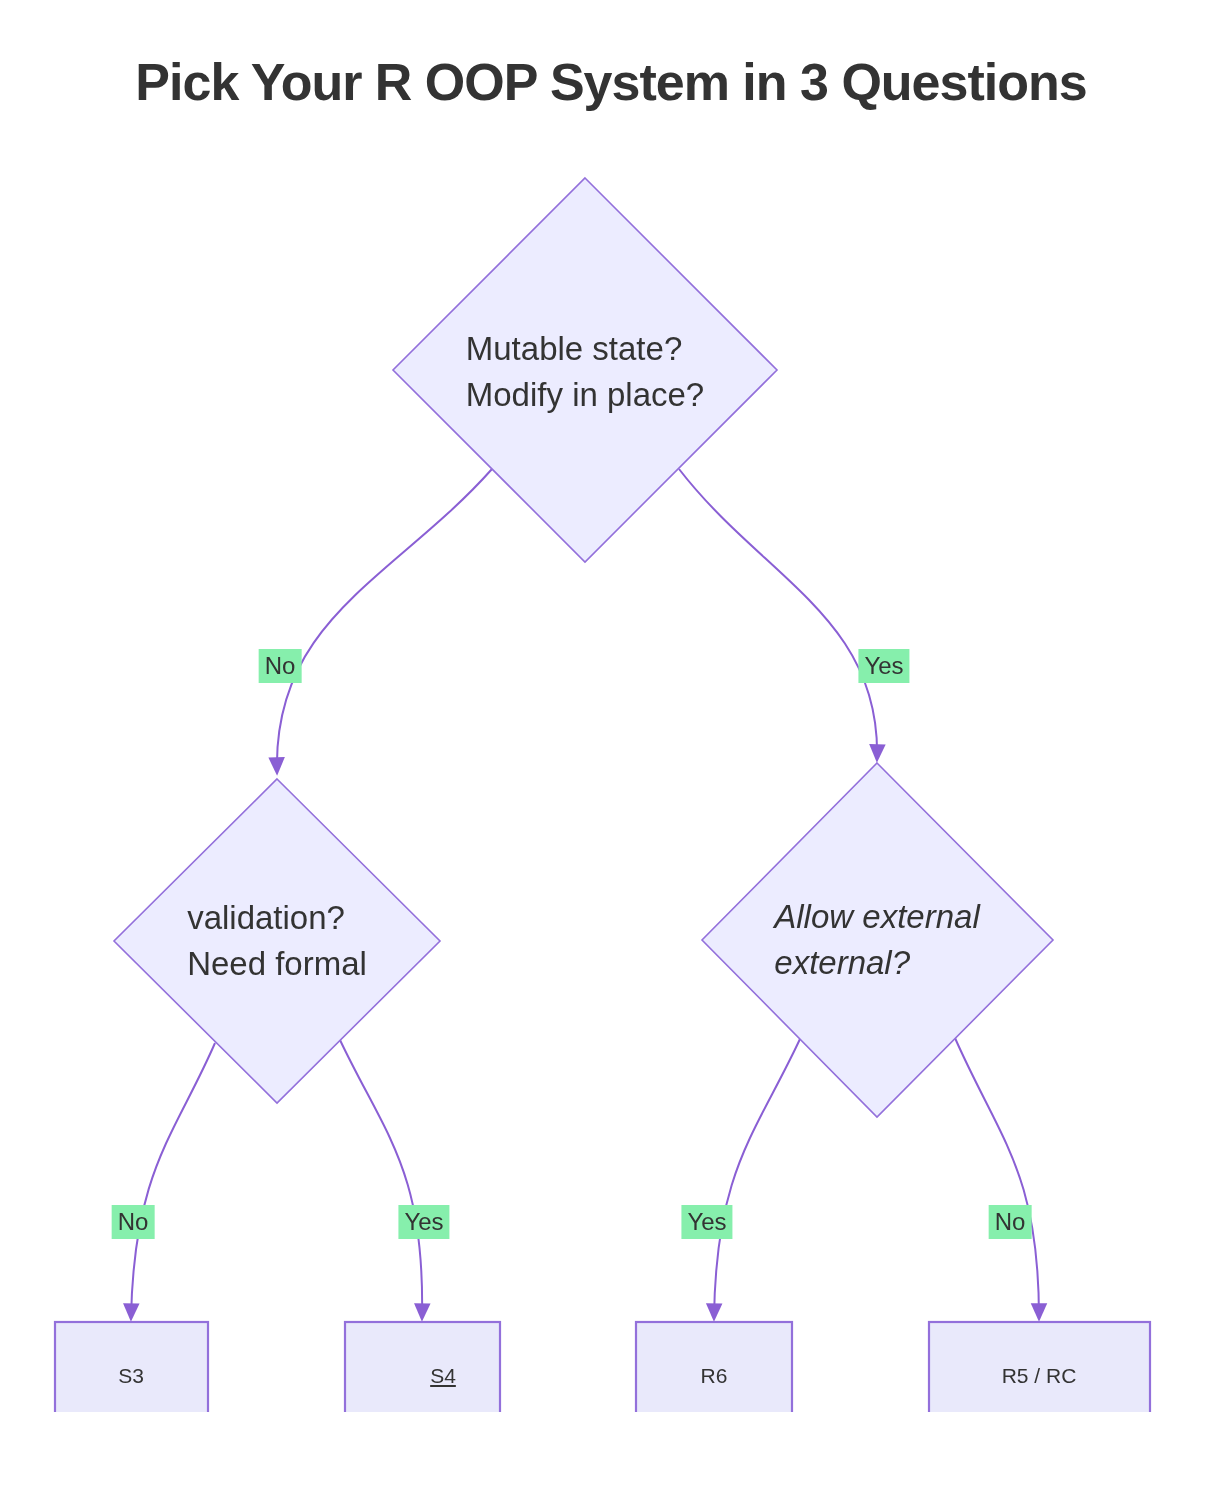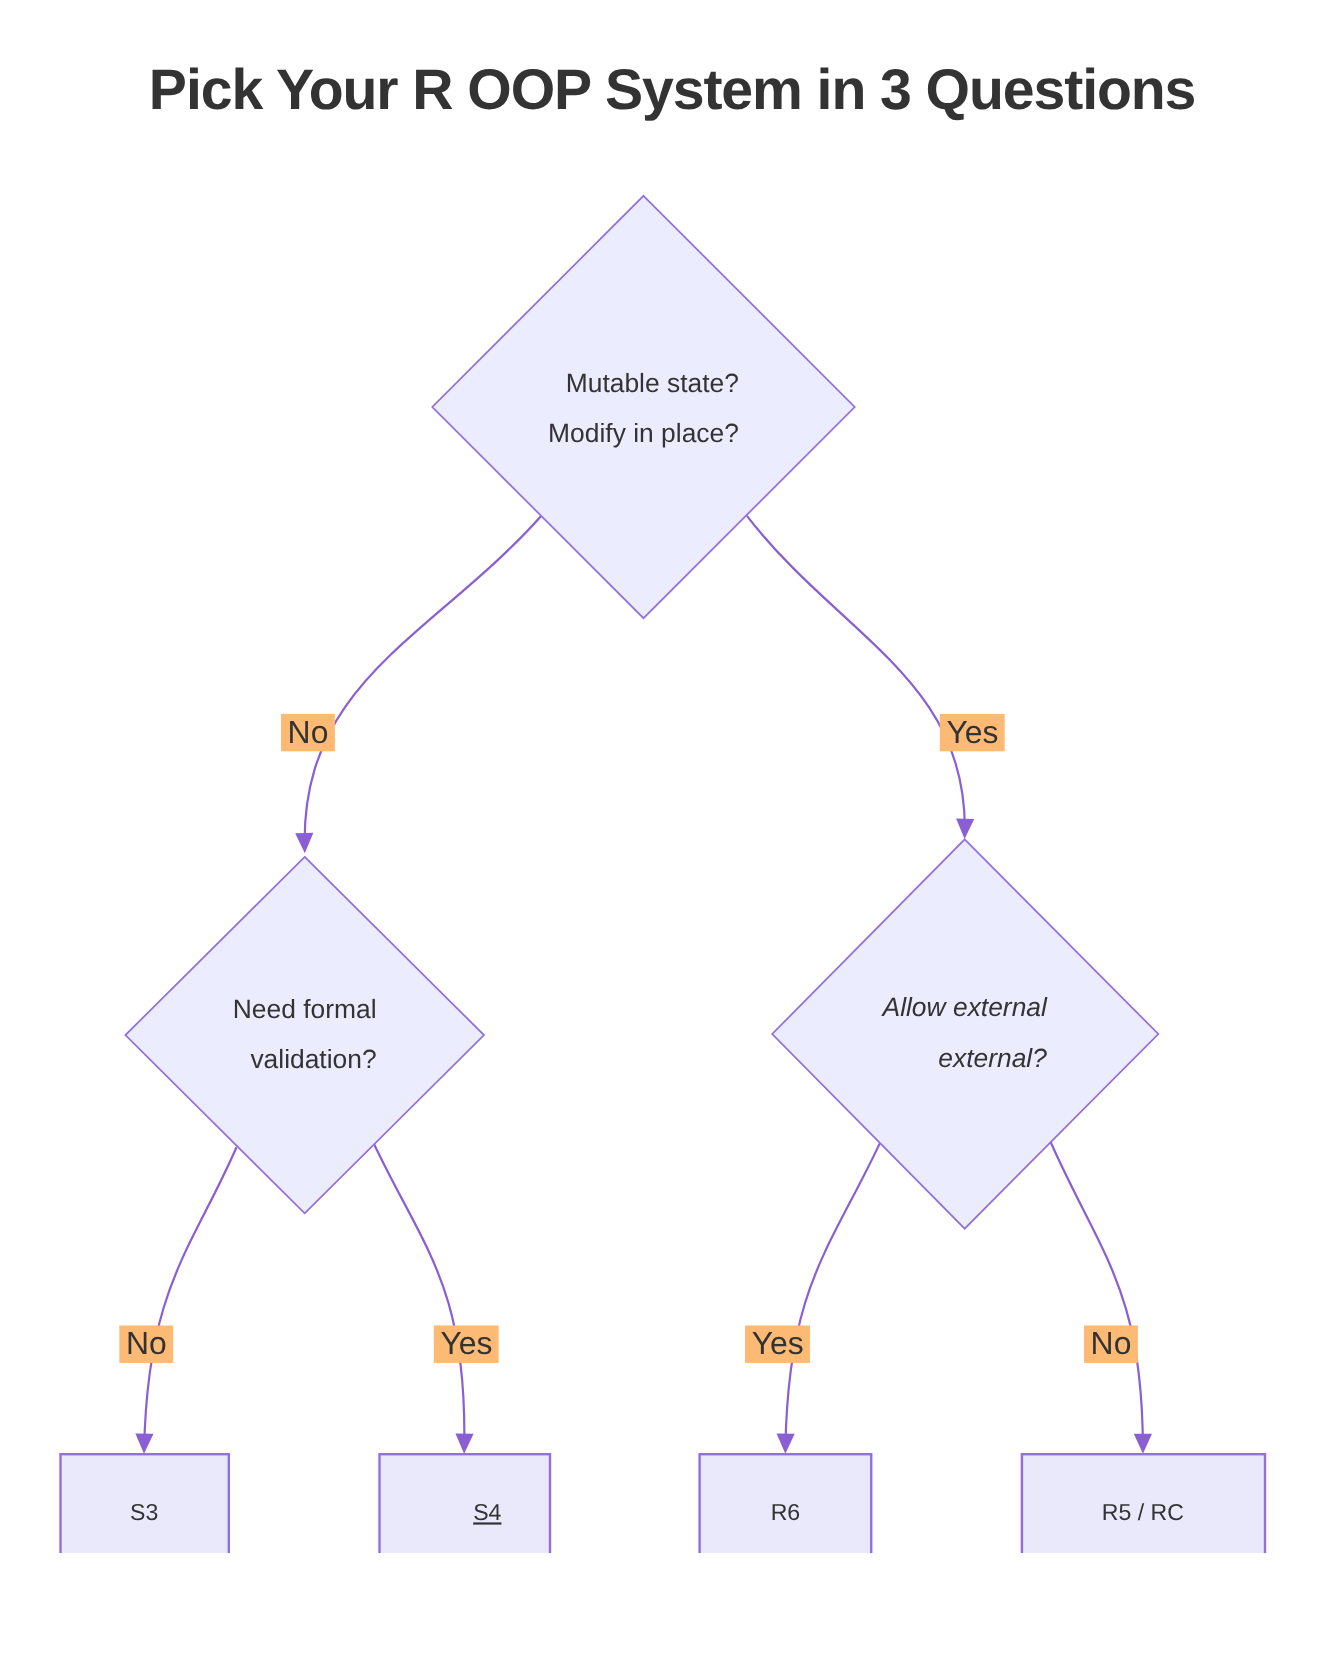--- a/index.html
+++ b/index.html
@@ -43,34 +43,34 @@
     stroke-width: 1.6px;
   }
   .result-shape {
     fill: #E9E9FB;
     stroke: #9370DB;
     stroke-width: 2.2px;
   }
   .node-label {
     position: absolute;
     transform: translate(-50%, -50%);
-    text-align: right;
+    text-align: left;
     color: #333333;
-    font-size: 24px;
+    font-size: 33px;
     line-height: 46px;
     white-space: nowrap;
     pointer-events: none;
   }
   .edge-label {
     position: absolute;
     transform: translate(-50%, -50%);
-    background: #fdba74;
+    background: #86efac;
     padding: 0 6px;
     color: #333333;
-    font-size: 29px;
+    font-size: 24px;
     line-height: 34px;
     white-space: nowrap;
     pointer-events: none;
   }
   .result-label {
     position: absolute;
     transform: translate(-50%, -50%);
     text-align: center;
     color: #333333;
     font-size: 21px;
@@ -107,22 +107,22 @@
     <rect class="result-shape" x="345" y="1322" width="155" height="106"></rect>
     <rect class="result-shape" x="636" y="1322" width="156" height="106"></rect>
     <rect class="result-shape" x="929" y="1322" width="221" height="106"></rect>
   </svg>
 
   <div class="node-label" style="left:585px; top:372px;">
     <div>Mutable state?</div>
     <div>Modify in place?</div>
   </div>
   <div class="node-label" style="left:277px; top:941px;">
+    <div>validation?</div>
     <div>Need formal</div>
-    <div>validation?</div>
   </div>
   <div class="node-label" style="left:877px; top:940px;font-style:italic;">
     <div>Allow external</div>
     <div>external?</div>
   </div>
 
   <div class="edge-label" style="left:280px; top:666px;">No</div>
   <div class="edge-label" style="left:884px; top:666px;">Yes</div>
   <div class="edge-label" style="left:133px; top:1222px;">No</div>
   <div class="edge-label" style="left:424px; top:1222px;">Yes</div>

